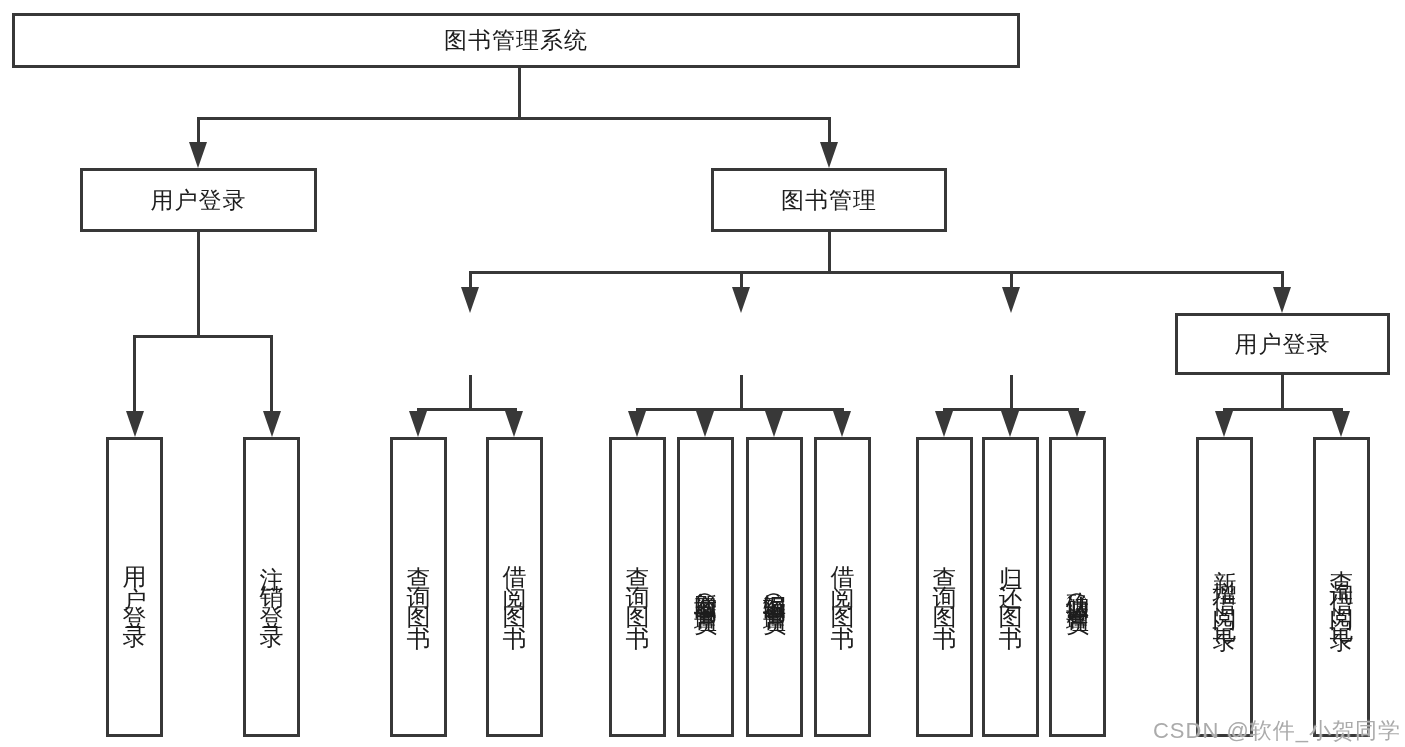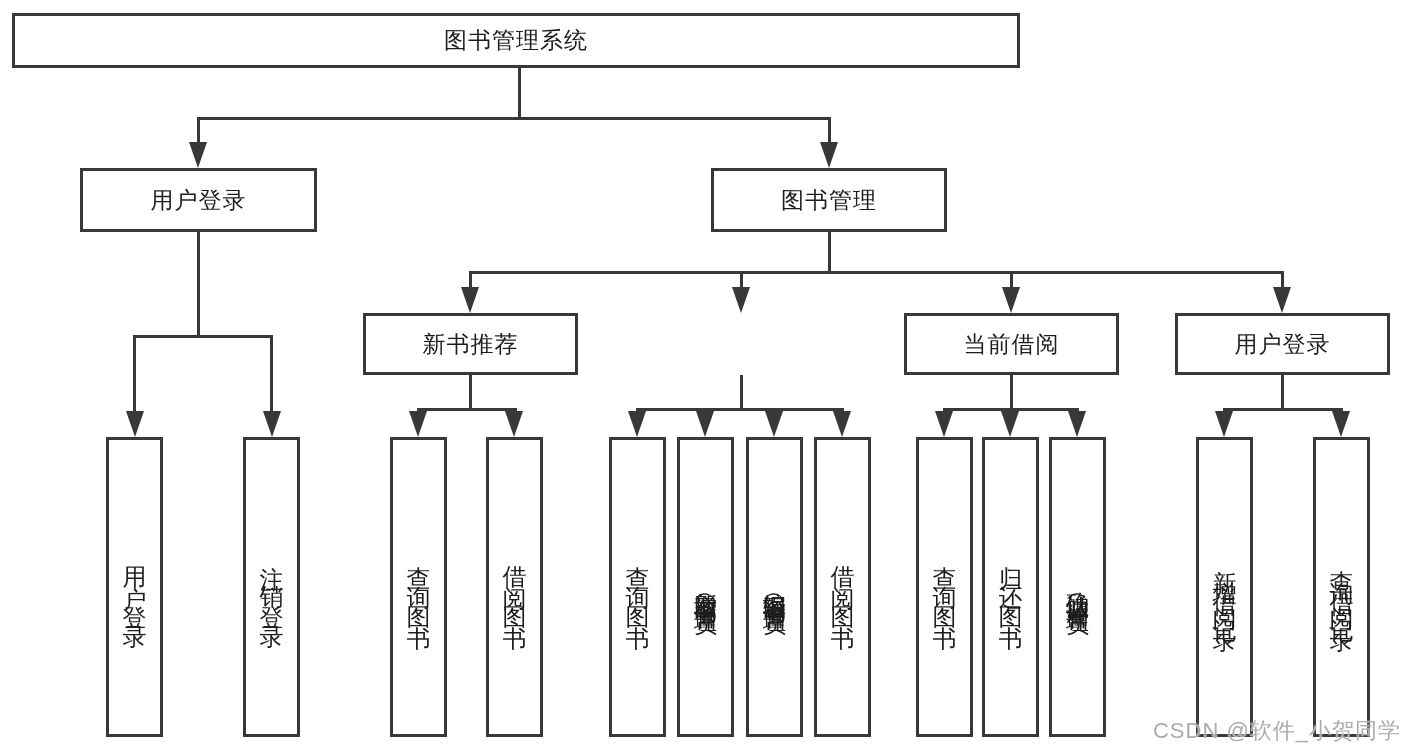--- a/index.html
+++ b/index.html
@@ -51,28 +51,22 @@
   </div>
 
   <div class="box hbox" style="left:80px;top:168px;width:237px;height:64px;">
     <span>用户登录</span>
   </div>
 
   <div class="box hbox" style="left:711px;top:168px;width:236px;height:64px;text-align:right;">
     <span>图书管理</span>
   </div>
 
-  <div class="box hbox" style="left:363px;top:313px;width:215px;height:62px;">
-    <span>新书推荐</span>
-  </div>
 
 
-  <div class="box hbox" style="left:904px;top:313px;width:215px;height:62px;">
-    <span>当前借阅</span>
-  </div>
 
   <div class="box hbox" style="left:1175px;top:313px;width:215px;height:62px;">
     <span>用户登录</span>
   </div>
 
   <div class="box vbox t4" style="left:106px;top:437px;width:57px;height:300px;">
     <span>用户登录</span>
   </div>
   <div class="box vbox t4" style="left:243px;top:437px;width:57px;height:300px;">
     <span>注销登录</span>

